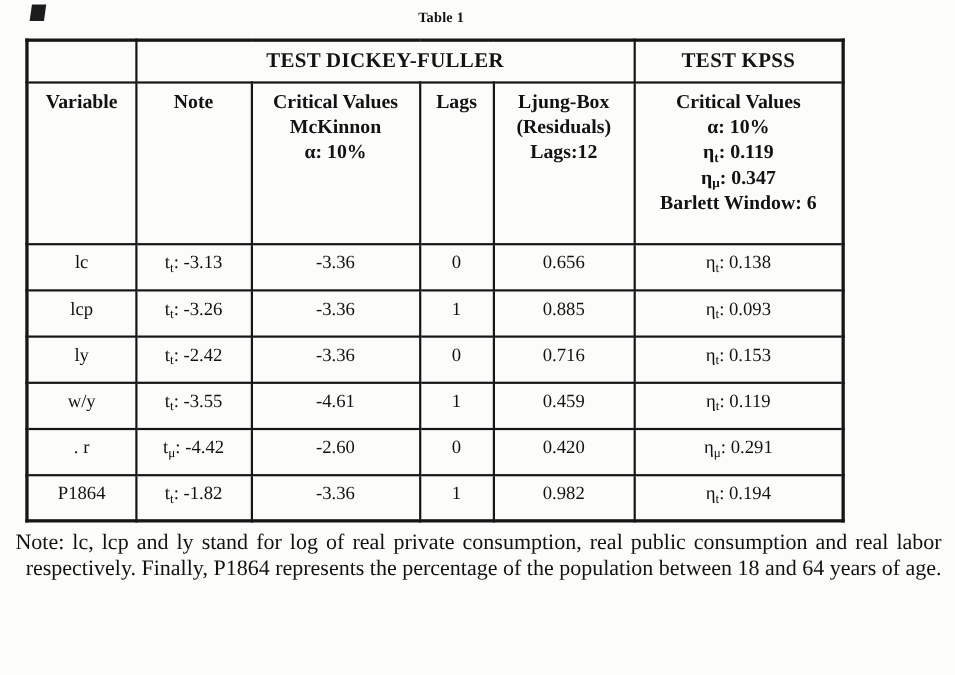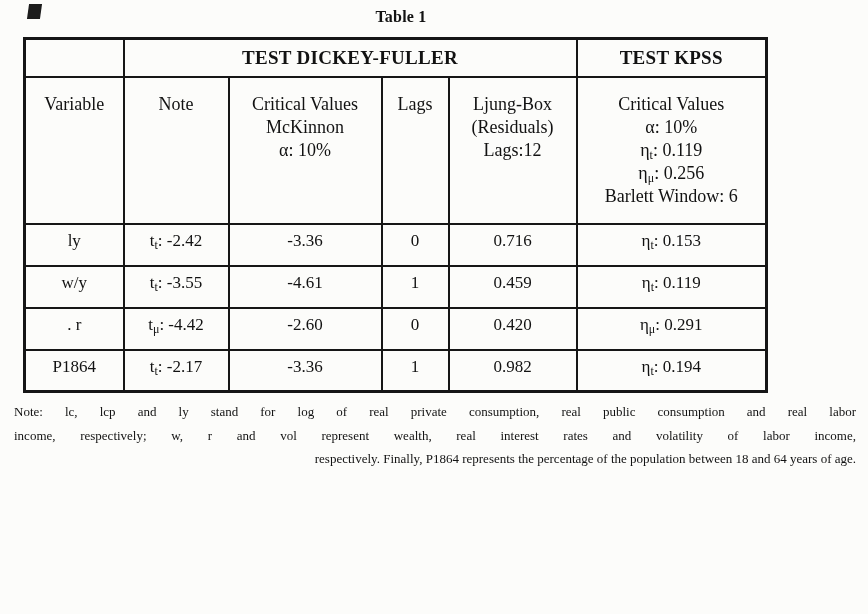--- a/index.html
+++ b/index.html
@@ -12,21 +12,21 @@
     position: relative;
     overflow: hidden;
   }
   .scan-artifact {
     position: absolute; left: 28px; top: 4px;
     width: 13px; height: 15px; background: #1c1c1c;
     transform: skewX(-8deg);
   }
   .title {
     width: 742px; margin: 8px 0 0 30px;
-    text-align: center; font-weight: bold; font-size: 16px;
+    text-align: center; font-weight: bold; font-size: 13px;
     letter-spacing: 0.2px;
   }
   table.results {
     border-collapse: collapse;
     table-layout: fixed;
     width: 742px;
     margin: 11px 0 0 23px;
     border: 3px solid #161616;
   }
   td {
@@ -37,38 +37,38 @@
   }
   tr.group-row td {
     height: 38px;
     font-weight: bold; font-size: 19px;
     vertical-align: middle;
     letter-spacing: 0.3px;
   }
   tr.head-row td {
     height: 147px;
     vertical-align: top;
-    font-weight: normal; font-size: 18px;
-    padding-top: 15px;
+    font-weight: bold; font-size: 18px;
+    padding-top: 5px;
     line-height: 23px;
   }
   tr.data-row td {
     height: 42px;
     font-size: 17px;
     vertical-align: middle;
     padding-bottom: 7px;
   }
   sub {
     font-size: 12px;
     line-height: 0;
     vertical-align: -3px;
   }
   .note {
     margin: 7px 12px 0 14px;
-    font-size: 13px;
+    font-size: 20px;
     line-height: 23.5px;
   }
   .note .jline { text-align: justify; text-align-last: justify; }
   .note .lline { text-align: right; }
 </style>
 </head>
 <body>
 
 <div class="scan-artifact"></div>
 
@@ -102,26 +102,42 @@
     <td>Lags</td>
     <td>
       <div>Ljung-Box</div>
       <div>(Residuals)</div>
       <div>Lags:12</div>
     </td>
     <td>
       <div>Critical Values</div>
       <div>α: 10%</div>
       <div><span>η</span><sub>t</sub><span>: 0.119</span></div>
-      <div><span>η</span><sub>μ</sub><span>: 0.256</span></div>
+      <div><span>η</span><sub>μ</sub><span>: 0.347</span></div>
       <div>Barlett Window: 6</div>
     </td>
   </tr>
 
+  <tr class="data-row">
+    <td>lc</td>
+    <td><span>t</span><sub>t</sub><span>: -3.13</span></td>
+    <td>-3.36</td>
+    <td>0</td>
+    <td>0.656</td>
+    <td><span>η</span><sub>t</sub><span>: 0.138</span></td>
+  </tr>
 
+  <tr class="data-row">
+    <td>lcp</td>
+    <td><span>t</span><sub>t</sub><span>: -3.26</span></td>
+    <td>-3.36</td>
+    <td>1</td>
+    <td>0.885</td>
+    <td><span>η</span><sub>t</sub><span>: 0.093</span></td>
+  </tr>
 
   <tr class="data-row">
     <td>ly</td>
     <td><span>t</span><sub>t</sub><span>: -2.42</span></td>
     <td>-3.36</td>
     <td>0</td>
     <td>0.716</td>
     <td><span>η</span><sub>t</sub><span>: 0.153</span></td>
   </tr>
 
@@ -139,26 +155,25 @@
     <td><span>t</span><sub>μ</sub><span>: -4.42</span></td>
     <td>-2.60</td>
     <td>0</td>
     <td>0.420</td>
     <td><span>η</span><sub>μ</sub><span>: 0.291</span></td>
   </tr>
 
 
   <tr class="data-row">
     <td>P1864</td>
-    <td><span>t</span><sub>t</sub><span>: -2.17</span></td>
+    <td><span>t</span><sub>t</sub><span>: -1.82</span></td>
     <td>-3.36</td>
     <td>1</td>
     <td>0.982</td>
     <td><span>η</span><sub>t</sub><span>: 0.194</span></td>
   </tr>
 </tbody>
   </table>
 
 <div class="note">
   <div class="jline">Note: lc, lcp and ly stand for log of real private consumption, real public consumption and real labor</div>
-  <div class="jline">income, respectively; w, r and vol represent wealth, real interest rates and volatility of labor income,</div>
   <div class="lline">respectively. Finally, P1864 represents the percentage of the population between 18 and 64 years of age.</div>
 </div>
 
 </body></html>

